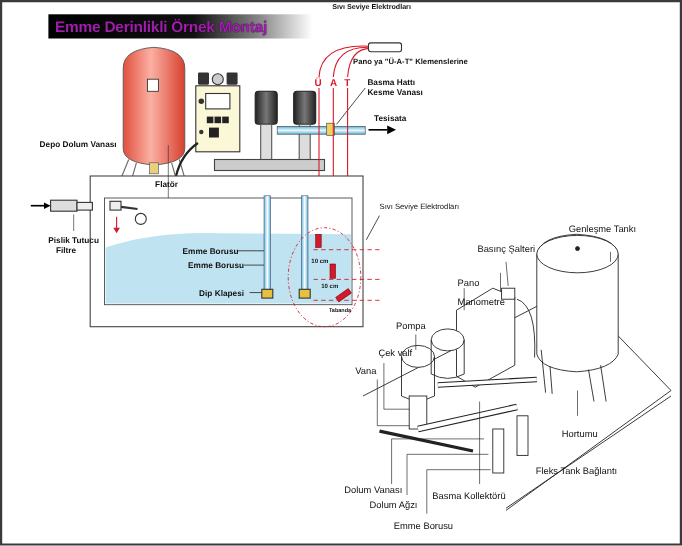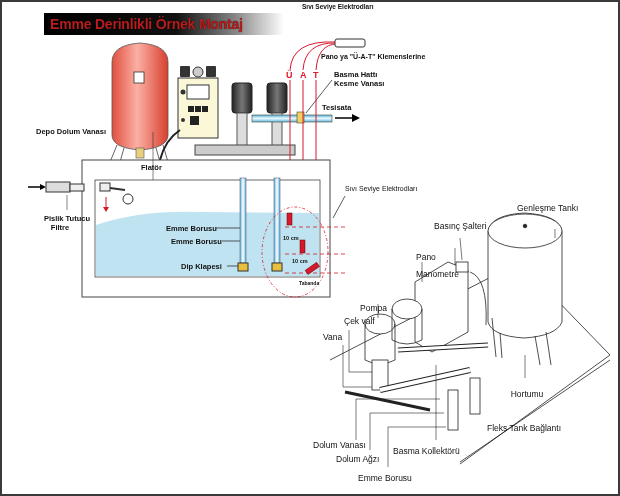--- a/index.html
+++ b/index.html
@@ -1,20 +1,20 @@
 <!DOCTYPE html>
 <html><head>
 <meta charset="utf-8">
 <style>
   html, body { margin:0; padding:0; background:#ffffff; }
   body { width:620px; height:496px; position:relative; overflow:hidden; font-family:"Liberation Sans", sans-serif; }
   .frame { position:absolute; left:0; top:0; width:616px; height:492px; border-left:2px solid #3a3a3a; border-top:2px solid #3a3a3a; border-right:3px solid #3a3a3a; border-bottom:3px solid #3a3a3a; box-sizing:content-box; }
   .title-bar { position:absolute; left:44px; top:13px; width:240px; height:22px;
     background:linear-gradient(to right, #000 0%, #111 55%, #888 80%, #fff 100%); }
-  .title-text { position:absolute; left:50px; top:16px; color:#b91c1c; font-weight:bold; font-size:14px; letter-spacing:-0.2px; text-shadow:0 0 1px #000; }
+  .title-text { position:absolute; left:50px; top:16px; color:#a21caf; font-weight:bold; font-size:14px; letter-spacing:-0.2px; text-shadow:0 0 1px #000; }
   svg.diagram { position:absolute; left:0; top:0; }
   .lbl { position:absolute; font-size:8px; color:#111; white-space:nowrap; line-height:9px; }
   .b { font-weight:bold; }
   .tiny { font-size:5.5px; font-weight:bold; }
   .n { font-size:8.5px; font-weight:normal; color:#111; }
   .red { color:#e0192b; font-weight:bold; font-size:9px; }
   .ctr { text-align:center; }
 </style>
 </head>
 <body>
@@ -189,38 +189,38 @@
   </g>
 </svg>
 
 <div class="lbl tiny" style="left:302px;top:2px;font-size:6.5px;">Sıvı Seviye Elektrodları</div>
 <div class="lbl b" style="left:321px;top:52px;font-size:7px;">Pano ya "Ü-A-T" Klemenslerine</div>
 <div class="lbl red" style="left:286px;top:71px;">Ü</div>
 <div class="lbl red" style="left:300px;top:71px;">A</div>
 <div class="lbl red" style="left:313px;top:71px;">T</div>
 <div class="lbl b" style="left:334px;top:70px;font-size:7.5px;">Basma Hattı</div>
 <div class="lbl b" style="left:334px;top:79px;font-size:7.5px;">Kesme Vanası</div>
-<div class="lbl b" style="left:322px;top:103px;font-size:7.5px;">Tesisata</div>
+<div class="lbl b" style="left:340px;top:103px;font-size:7.5px;">Tesisata</div>
 <div class="lbl b" style="left:36px;top:127px;font-size:7.5px;">Depo Dolum Vanası</div>
 <div class="lbl b ctr" style="left:30px;top:214px;width:60px;font-size:7.5px;text-align:right;">Pislik Tutucu</div>
 <div class="lbl b ctr" style="left:30px;top:223px;width:60px;font-size:7.5px;">Filtre</div>
 <div class="lbl b" style="left:98px;top:163px;font-size:7.5px;padding-left:43px;">Flatör</div>
 <div class="lbl b" style="left:166px;top:224px;font-size:7.5px;">Emme Borusu</div>
 <div class="lbl b" style="left:171px;top:237px;font-size:7.5px;">Emme Borusu</div>
 <div class="lbl b" style="left:181px;top:262px;font-size:7.5px;">Dip Klapesi</div>
 <div class="lbl" style="left:345px;top:184px;font-size:7px;">Sıvı Seviye Elektrodları</div>
 <div class="lbl tiny" style="left:283px;top:234px;">10 cm</div>
 <div class="lbl tiny" style="left:292px;top:257px;">10 cm</div>
 <div class="lbl tiny" style="left:299px;top:279px;font-size:5px;">Tabanda</div>
 
 <div class="lbl n" style="left:517px;top:204px;">Genleşme Tankı</div>
 <div class="lbl n" style="left:434px;top:222px;">Basınç Şalteri</div>
 <div class="lbl n" style="left:416px;top:238px;margin-top:32px;">Manometre</div>
 <div class="lbl n" style="left:416px;top:253px;">Pano</div>
-<div class="lbl n" style="left:360px;top:304px;">Pompa</div>
+<div class="lbl n" style="left:360px;top:292px;">Pompa</div>
 <div class="lbl n" style="left:308px;top:317px;margin-left:36px;">Çek valf</div>
 <div class="lbl n" style="left:323px;top:333px;">Vana</div>
 <div class="lbl n" style="left:487px;top:376px;margin-top:48px;">Fleks Tank Bağlantı</div>
 <div class="lbl n ctr" style="left:487px;top:390px;width:80px;">Hortumu</div>
 <div class="lbl n" style="left:313px;top:441px;">Dolum Vanası</div>
 <div class="lbl n" style="left:393px;top:447px;">Basma Kollektörü</div>
 <div class="lbl n" style="left:336px;top:455px;">Dolum Ağzı</div>
 <div class="lbl n" style="left:358px;top:474px;">Emme Borusu</div>
 
 </body></html>

